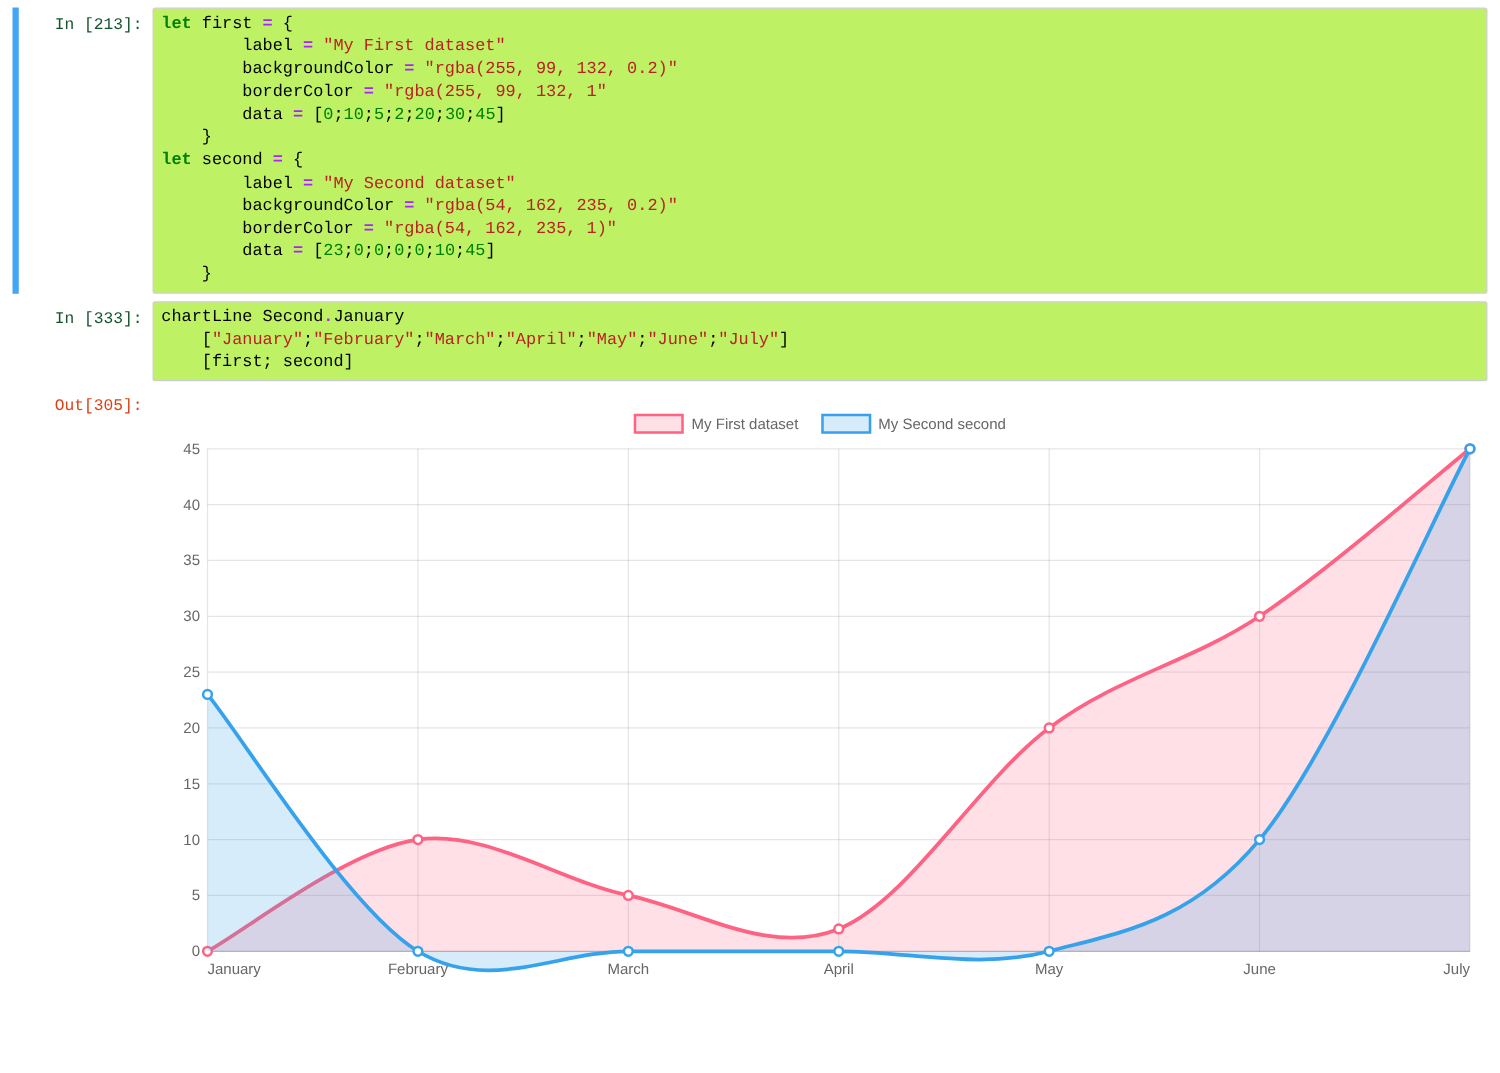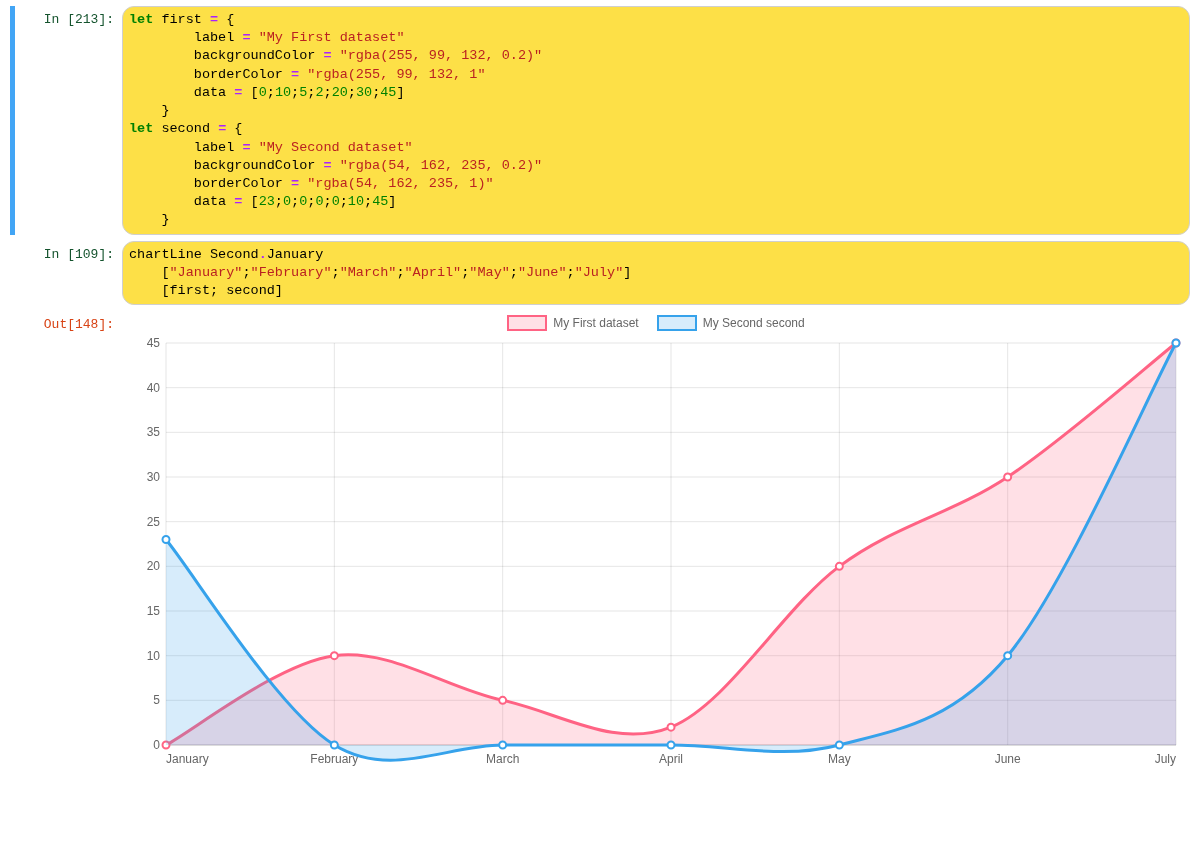--- a/index.html
+++ b/index.html
@@ -33,27 +33,28 @@
     font-family: Menlo, Monaco, "Courier New", monospace;
     font-size: 13px;
     line-height: 1.3;
     white-space: nowrap;
   }
   .prompt-in  { color: #14532d; }
   .prompt-out { color: #D84315; }
   .input-area {
     flex: 1 1 auto;
     border: 1px solid #cfcfcf;
-    background: #fde047;
-    border-radius: 12px;
+    background: #bef264;
+    border-radius: 2px;
     padding: 4px 6px;
   }
   .output-area {
     flex: 1 1 auto;
     padding: 0 4px;
+    margin-top: 16px;
   }
   pre.code {
     margin: 0;
     white-space: pre;
     font-family: Menlo, Monaco, "Courier New", monospace;
     font-size: 13.5px;
     line-height: 1.35;
     color: #000;
   }
   pre.code .kw   { color: #008000; font-weight: bold; }    
@@ -103,30 +104,30 @@
 <span class="kw">let</span><span class="nm"> second </span><span class="op">=</span><span class="p"> {</span>
 <span class="p">        </span><span class="nm">label</span><span class="nm"> </span><span class="op">=</span><span class="nm"> </span><span class="str">"My Second dataset"</span>
 <span class="p">        </span><span class="nm">backgroundColor</span><span class="nm"> </span><span class="op">=</span><span class="nm"> </span><span class="str">"rgba(54, 162, 235, 0.2)"</span>
 <span class="p">        </span><span class="nm">borderColor</span><span class="nm"> </span><span class="op">=</span><span class="nm"> </span><span class="str">"rgba(54, 162, 235, 1)"</span>
 <span class="p">        </span><span class="nm">data</span><span class="nm"> </span><span class="op">=</span><span class="nm"> </span><span class="p">[</span><span class="num">23</span><span class="p">;</span><span class="num">0</span><span class="p">;</span><span class="num">0</span><span class="p">;</span><span class="num">0</span><span class="p">;</span><span class="num">0</span><span class="p">;</span><span class="num">10</span><span class="p">;</span><span class="num">45</span><span class="p">]</span>
 <span class="p">    }</span></pre>
     </div>
   </div>
 
   <div class="cell">
-    <div class="prompt-col prompt-in">In [109]:</div>
+    <div class="prompt-col prompt-in">In [333]:</div>
     <div class="input-area">
       <pre class="code" id="code-214"><span class="nm">chartLine Second</span><span class="op">.</span><span class="nm">January</span>
 <span class="p">    [</span><span class="str">"January"</span><span class="p">;</span><span class="str">"February"</span><span class="p">;</span><span class="str">"March"</span><span class="p">;</span><span class="str">"April"</span><span class="p">;</span><span class="str">"May"</span><span class="p">;</span><span class="str">"June"</span><span class="p">;</span><span class="str">"July"</span><span class="p">]</span>
 <span class="p">    [</span><span class="nm">first</span><span class="p">; </span><span class="nm">second</span><span class="p">]</span></pre>
     </div>
   </div>
 
   <div class="cell">
-    <div class="prompt-col prompt-out">Out[148]:</div>
+    <div class="prompt-col prompt-out">Out[305]:</div>
     <div class="output-area">
 
       <div class="chart-wrap">
         <div class="legend">
           <div class="legend-item">
             <span class="legend-swatch red"></span>
             <span>My First dataset</span>
           </div>
           <div class="legend-item">
             <span class="legend-swatch blue"></span>

